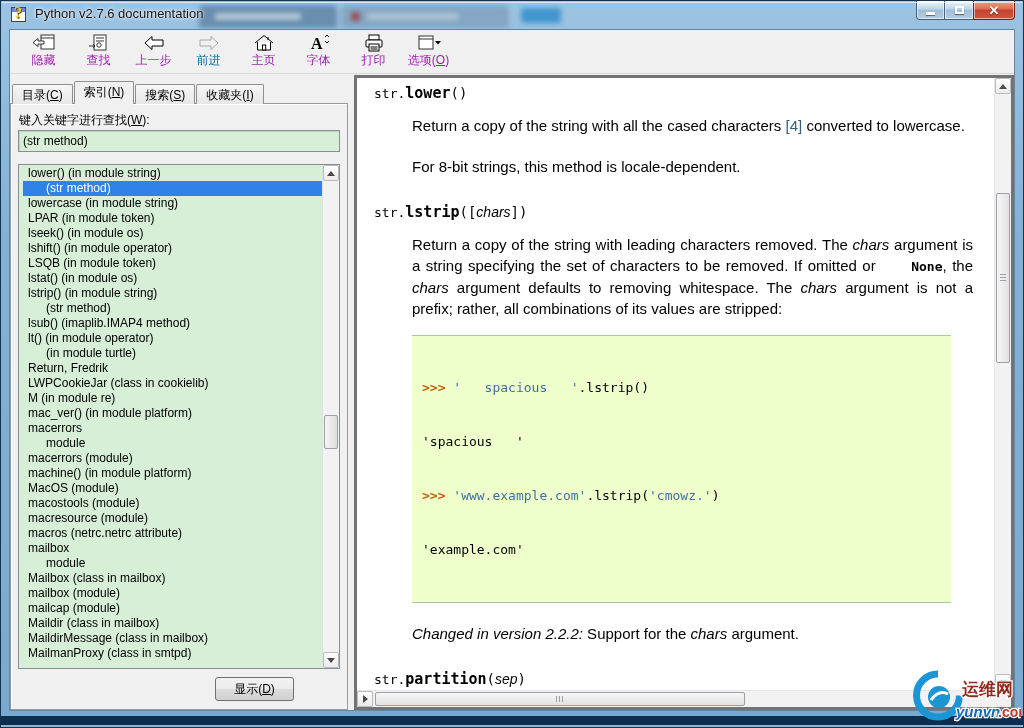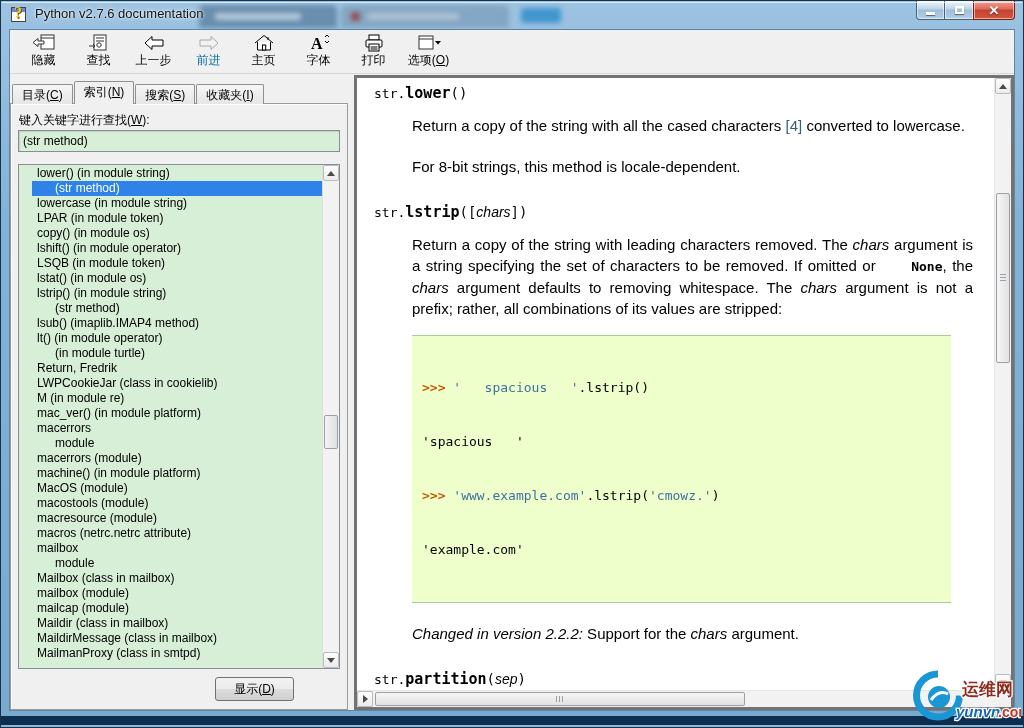--- a/index.html
+++ b/index.html
@@ -51,21 +51,21 @@
   
   .client { position:absolute; left:8px; right:8px; top:28px; bottom:16px;
     background:#f0f0f0; border:1px solid #5c87a6; }
 
   
   .toolbar { position:absolute; left:0; right:0; top:0; height:44px; background:#f0f0f0;
     border-bottom:1px solid #d9d9d9; display:flex; padding:2px 0 0 6px; }
   .tbtn { width:55px; height:40px; display:flex; flex-direction:column; align-items:center;
     justify-content:flex-start; cursor:default; }
   .ticon { height:21px; display:flex; align-items:center; justify-content:center; }
-  .tlabel { font-size:12px; color:#000000; line-height:14px; white-space:nowrap; }
+  .tlabel { font-size:12px; color:#a21caf; line-height:14px; white-space:nowrap; }
   .tbtn.disabled .tlabel { color:#0369a1; }
   .ticon svg { display:block; }
 
   
   .main { position:absolute; left:0; right:0; top:45px; bottom:0; }
   .sidebar { position:absolute; left:0; top:0; bottom:0; width:338px; }
   .splitter { position:absolute; left:338px; top:0; bottom:0; width:6px; background:#f0f0f0; cursor:col-resize; }
   .contentpane { position:absolute; left:344px; right:0; top:0; bottom:0;
     background:#fff; border:3px solid #737373; }
 
@@ -80,21 +80,21 @@
     border:1px solid #9a9a9a; box-shadow:inset 1px 1px 0 #fdfdfd; }
 
   .search-label { position:absolute; left:8px; top:8px; font-size:12px; color:#000; }
   .search-input { position:absolute; left:7px; right:7px; top:26px; height:22px;
     background:#d7eed7; border:1px solid #888e98; box-shadow:inset 1px 1px 1px rgba(0,0,0,.12);
     font-size:12px; padding:0 4px; font-family:"Liberation Sans",sans-serif; color:#000; }
 
   
   .listbox { position:absolute; left:7px; right:7px; top:60px; bottom:40px;
     background:#d7eed7; border:1px solid #888e98; overflow:hidden; }
-  .rows { position:absolute; left:13px; top:1px; right:17px; }
+  .rows { position:absolute; left:4px; top:1px; right:17px; }
   .row { height:15px; line-height:15px; font-size:12px; padding-left:5px; white-space:nowrap;
     overflow:hidden; color:#000; }
   .row.indent { padding-left:23px; }
   .row.sel { background:#2e82e8; color:#fff; }
 
   
   .sb-btn { position:absolute; left:0; right:0; height:16px; border:1px solid #b9bcbe; border-radius:2px;
     background:linear-gradient(180deg,#fdfdfd,#ebebeb); display:flex; align-items:center; justify-content:center; }
   .sb-btn.h { top:0; bottom:0; height:auto; width:16px; }
   .arr { width:0; height:0; }
@@ -278,21 +278,21 @@
           <div class="search-label"><span>键入关键字进行查找(</span><u>W</u><span>):</span></div>
           <input class="search-input" type="text" value="(str method)" style="">
 
           <div class="listbox">
             <div class="rows">
 
             <div class="row"><span>lower() (in module string)</span></div>
                 <div class="row indent sel"><span>(str method)</span></div>
                 <div class="row"><span>lowercase (in module string)</span></div>
                 <div class="row"><span>LPAR (in module token)</span></div>
-                <div class="row"><span>copy() (in module os)</span></div>
+                <div class="row"><span>lseek() (in module os)</span></div>
                 <div class="row"><span>lshift() (in module operator)</span></div>
                 <div class="row"><span>LSQB (in module token)</span></div>
                 <div class="row"><span>lstat() (in module os)</span></div>
                 <div class="row"><span>lstrip() (in module string)</span></div>
                 <div class="row indent"><span>(str method)</span></div>
                 <div class="row"><span>lsub() (imaplib.IMAP4 method)</span></div>
                 <div class="row"><span>lt() (in module operator)</span></div>
                 <div class="row indent"><span>(in module turtle)</span></div>
                 <div class="row"><span>Return, Fredrik</span></div>
                 <div class="row"><span>LWPCookieJar (class in cookielib)</span></div>

